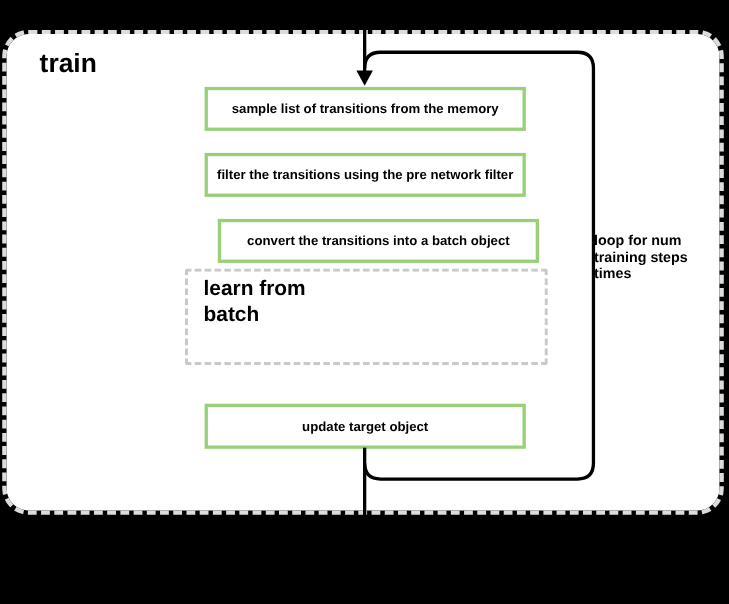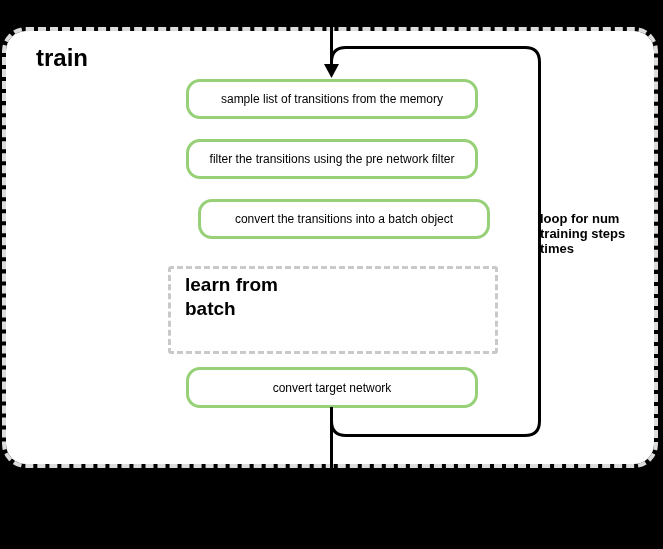--- a/index.html
+++ b/index.html
@@ -33,35 +33,36 @@
     color: #000;
     white-space: nowrap;
   }
   .step-box {
     position: absolute;
     left: 186px;
     width: 292px; height: 40px;
     box-sizing: border-box;
     background: #fff;
     border: 3px solid #97d077;
-    border-radius: 14px;
+    border-radius: 0;
     display: flex;
     align-items: center;
     justify-content: center;
     font-size: 12px;
     color: #000;
     text-align: center;
+    font-weight: bold;
   }
   .step-1 { top: 79px; }
   .step-2 { top: 139px; }
   .step-3 { top: 199px; margin-left: 12px; }
   .step-final { top: 367px; height: 41px; }
   .learn-group {
     position: absolute;
-    left: 168px; top: 266px;
+    left: 168px; top: 244px;
     width: 330px; height: 88px;
     box-sizing: border-box;
     background: #fff;
     border: 3px dashed #c9c9c9;
     border-radius: 3px;
   }
   .learn-group-label {
     position: absolute;
     left: 14px; top: 4px;
     font-size: 19px;
@@ -108,21 +109,21 @@
   <div class="step-box step-3">
     <span>convert the transitions into a batch object</span>
   </div>
 
   <div class="learn-group">
     <div class="learn-group-label">learn from
 batch</div>
   </div>
 
   <div class="step-box step-final">
-    <span>convert target network</span>
+    <span>update target object</span>
   </div>
 
   <div class="loop-annotation">loop for num
 training steps
 times</div>
 
   <svg class="connector-layer" width="663" height="549" viewBox="0 0 663 549" xmlns="http://www.w3.org/2000/svg">
 
     <path d="M 331.5 62 Q 331.5 47.5 346 47.5 L 525 47.5 Q 539.5 47.5 539.5 62
              L 539.5 421 Q 539.5 435.5 525 435.5 L 346 435.5 Q 331.5 435.5 331.5 421" fill="none" stroke="#000" stroke-width="3"></path>

